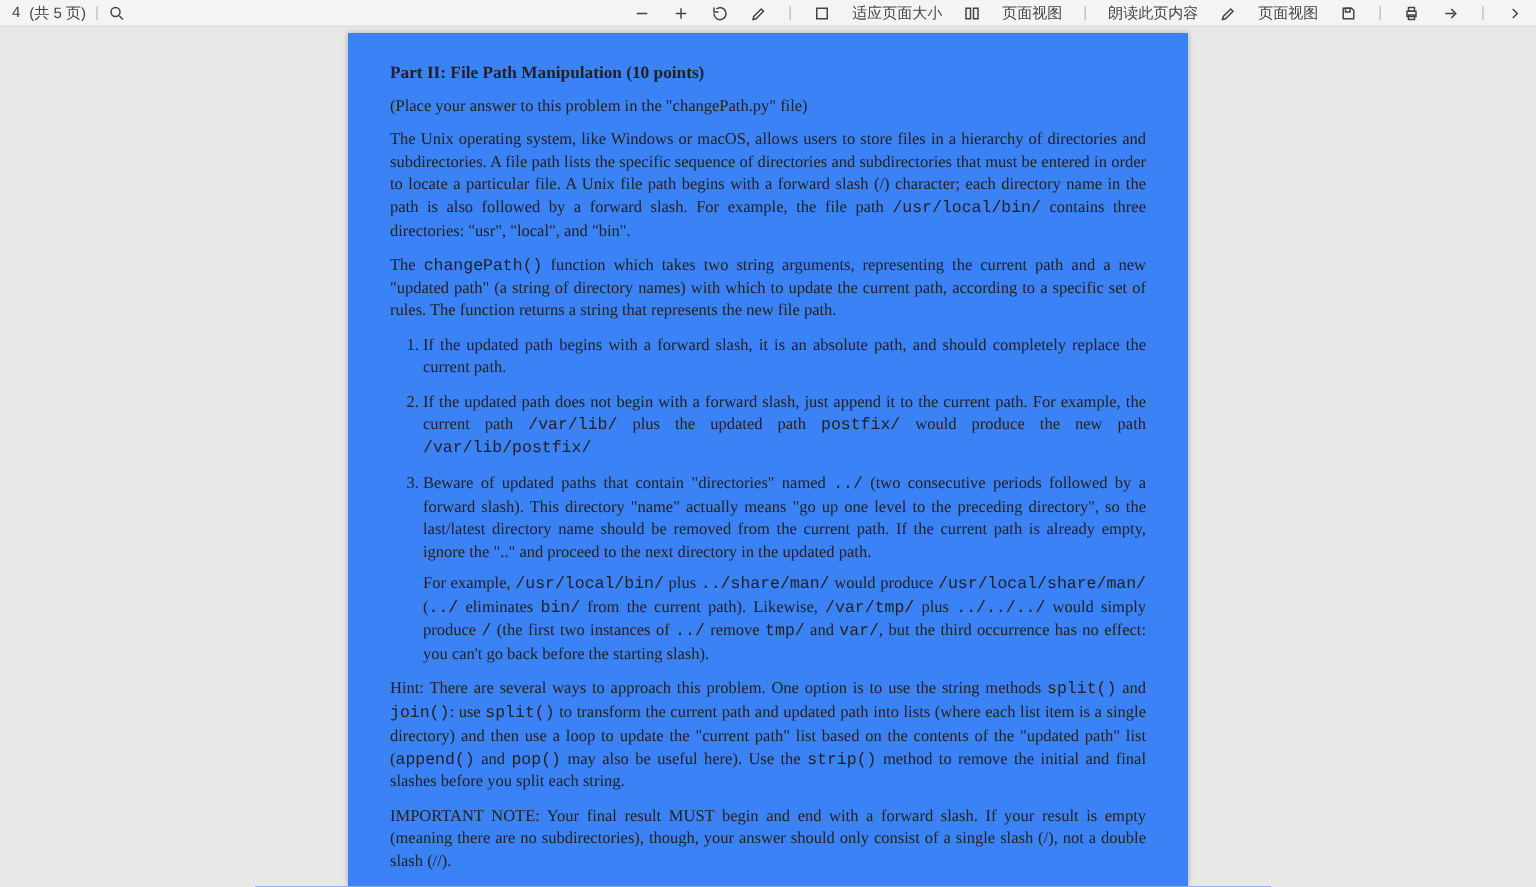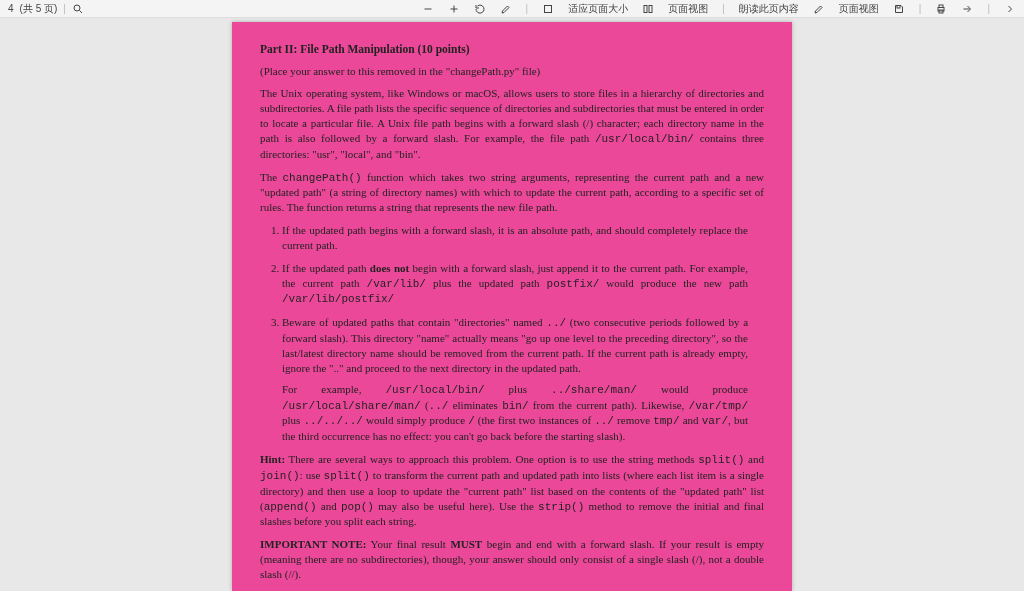--- a/index.html
+++ b/index.html
@@ -31,31 +31,31 @@
   .page-wrap {
     width: 1024px;
     height: 573px;
     overflow: hidden;
     display: flex;
     justify-content: center;
     padding-top: 4px;
   }
   .page {
     width: 560px;
-    background: #ec4899;
+    background: #3b82f6;
     box-shadow: 0 0 4px rgba(0,0,0,0.25);
     padding: 20px 28px;
     line-height: 1.35;
   }
   .heading { font-weight: bold; margin-bottom: 6px; font-size: 11.5px; }
   .p { margin-bottom: 8px; text-align: justify; }
   .ital { }
-  .bold { font-weight: bold; }
+  .bold { font-weight: normal; }
   .code { font-family: "Courier New", monospace; font-size: 11px; }
-  ol.rules { margin: 4px 16px 8px 22px; padding: 0; }
+  ol.rules { margin: 4px 0 8px 22px; padding: 0; }
   ol.rules > li { margin-bottom: 8px; text-align: justify; }
   ol.rules > li .sub { margin-top: 6px; }
   .tb-icon { display:inline-flex; align-items:center; }
 </style>
 </head>
 <body>
 
 <div class="toolbar">
   <div class="left">
     <span>4</span>
@@ -139,21 +139,21 @@
         </svg>
       </span>
   </div>
 </div>
 
 <div class="page-wrap">
   <div class="page">
 
     <div class="heading">Part II: File Path Manipulation (10 points)</div>
 
-    <div class="p">(Place your answer to this removed in the "changePath.py" file)</div>
+    <div class="p">(Place your answer to this problem in the "changePath.py" file)</div>
 
     <div class="p">
       <span>The Unix operating system, like Windows or macOS, allows users to store files in a hierarchy of directories and subdirectories. A </span><span class="ital">file path</span><span> lists the specific sequence of directories and subdirectories that must be entered in order to locate a particular file. A Unix file path begins with a forward slash (/) character; each directory name in the path is also followed by a forward slash. For example, the file path </span><span class="code">/usr/local/bin/</span><span> contains three directories: "usr", "local", and "bin".</span>
     </div>
 
     <div class="p">
       <span>The </span><span class="code">changePath()</span><span> function which takes two string arguments, representing the current path and a new "updated path" (a string of directory names) with which to update the current path, according to a specific set of rules. The function returns a string that represents the new file path.</span>
     </div>
 
 

